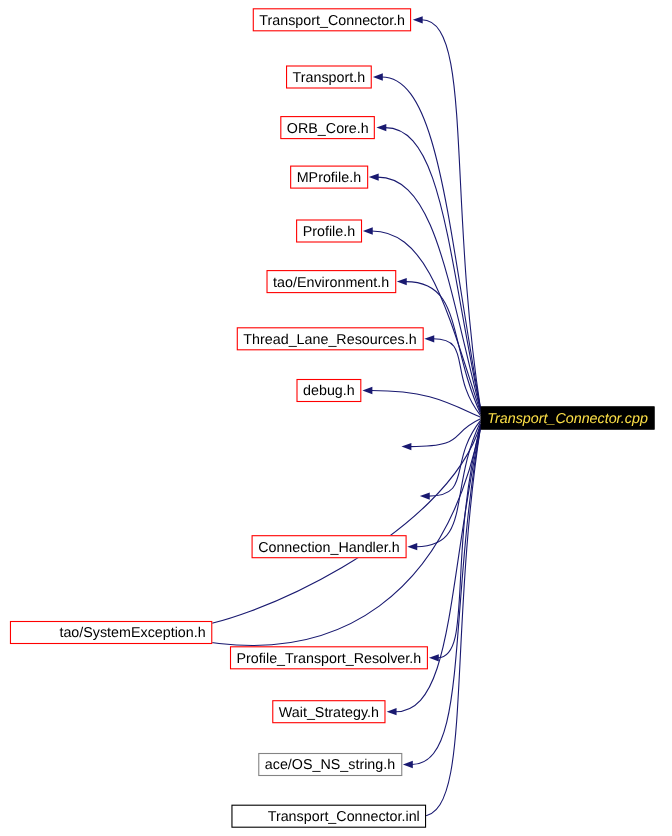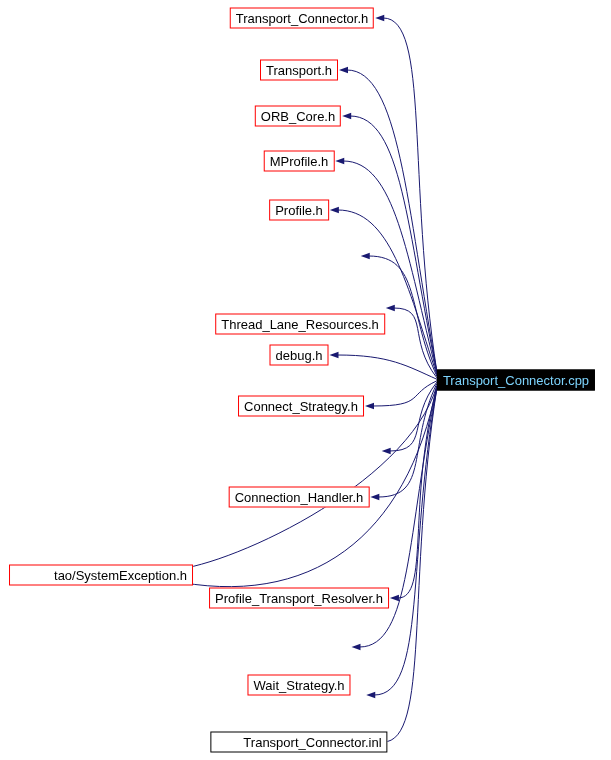--- a/index.html
+++ b/index.html
@@ -35,21 +35,22 @@
     padding: 2px 5px;
     white-space: nowrap;
     text-align: center;
   }
   .node.red   { border-color: #ff0000; }
   .node.gray  { border-color: #848484; }
   .node.black { border-color: #000000; padding-left: 32px; }
   .node.current {
     background: #000000;
     border-color: #000000;
-    color: #7dd3fc;
+    color: #fde047;
+    font-style: italic;
   }
 </style>
 </head>
 <body>
 
 <div id="canvas">
   <svg id="edge-layer" width="611" height="760" viewBox="0 0 611 760" xmlns="http://www.w3.org/2000/svg">
       <path d="M 436.890625 372 C 406.890625 177.29999999999998, 429.890625 18, 383.2421875 18" fill="none" stroke="#191970" stroke-width="1"></path>
       <polygon points="375.2421875,18 384.2421875,14.7 384.2421875,21.3" fill="#191970"></polygon>
       <path d="M 436.890625 372 C 406.890625 205.89999999999998, 399 70, 347 70" fill="none" stroke="#191970" stroke-width="1"></path>
@@ -83,22 +84,23 @@
       <path d="M 436.890625 388 C 406.890625 556.85, 426.2578125 695, 374.2578125 695" fill="none" stroke="#191970" stroke-width="1"></path>
       <polygon points="366.2578125,695 375.2578125,691.7 375.2578125,698.3" fill="#191970"></polygon>
       <path d="M 436.890625 388 C 406.890625 582.7, 429.890625 742, 383.1328125 742" fill="none" stroke="#191970" stroke-width="1"></path>
       <polygon points="375.1328125,742 384.1328125,738.7 384.1328125,745.3" fill="#191970"></polygon>
     </svg>
 <div class="node red" style="left: 302px; top: 18px;">Transport_Connector.h</div>
     <div class="node red" style="left: 299px; top: 70px;">Transport.h</div>
     <div class="node red" style="left: 298px; top: 116px; text-align: center;">ORB_Core.h</div>
     <div class="node red" style="left: 299px; top: 161px;">MProfile.h</div>
     <div class="node red" style="left: 299px; top: 210px;">Profile.h</div>
-    <div class="node red" style="left: 300px; top: 324px;">Thread_Lane_Resources.h</div>
+    <div class="node red" style="left: 301px; top: 256px;">tao/Environment.h</div>
+    <div class="node red" style="left: 300px; top: 308px;">Thread_Lane_Resources.h</div>
     <div class="node red" style="left: 299px; top: 355px;">debug.h</div>
     <div class="node current" style="left: 516px; top: 380px;">Transport_Connector.cpp</div>
-    <div class="node red" style="left: 301px; top: 406px;">Connect_Strategy.h</div>
     <div class="node red" style="left: 299px; top: 497px;">Connection_Handler.h</div>
     <div class="node red" style="left: 101px; top: 575px; padding-left: 44px;">tao/SystemException.h</div>
     <div class="node red" style="left: 299px; top: 598px;">Profile_Transport_Resolver.h</div>
-    <div class="node red" style="left: 299px; top: 647px; margin-top: 38px;">Wait_Strategy.h</div>
+    <div class="node red" style="left: 299px; top: 647px;">Wait_Strategy.h</div>
+    <div class="node gray" style="left: 300px; top: 695px;">ace/OS_NS_string.h</div>
     <div class="node black" style="left: 299px; top: 742px;">Transport_Connector.inl</div>
   </div>
 
 </body></html>

